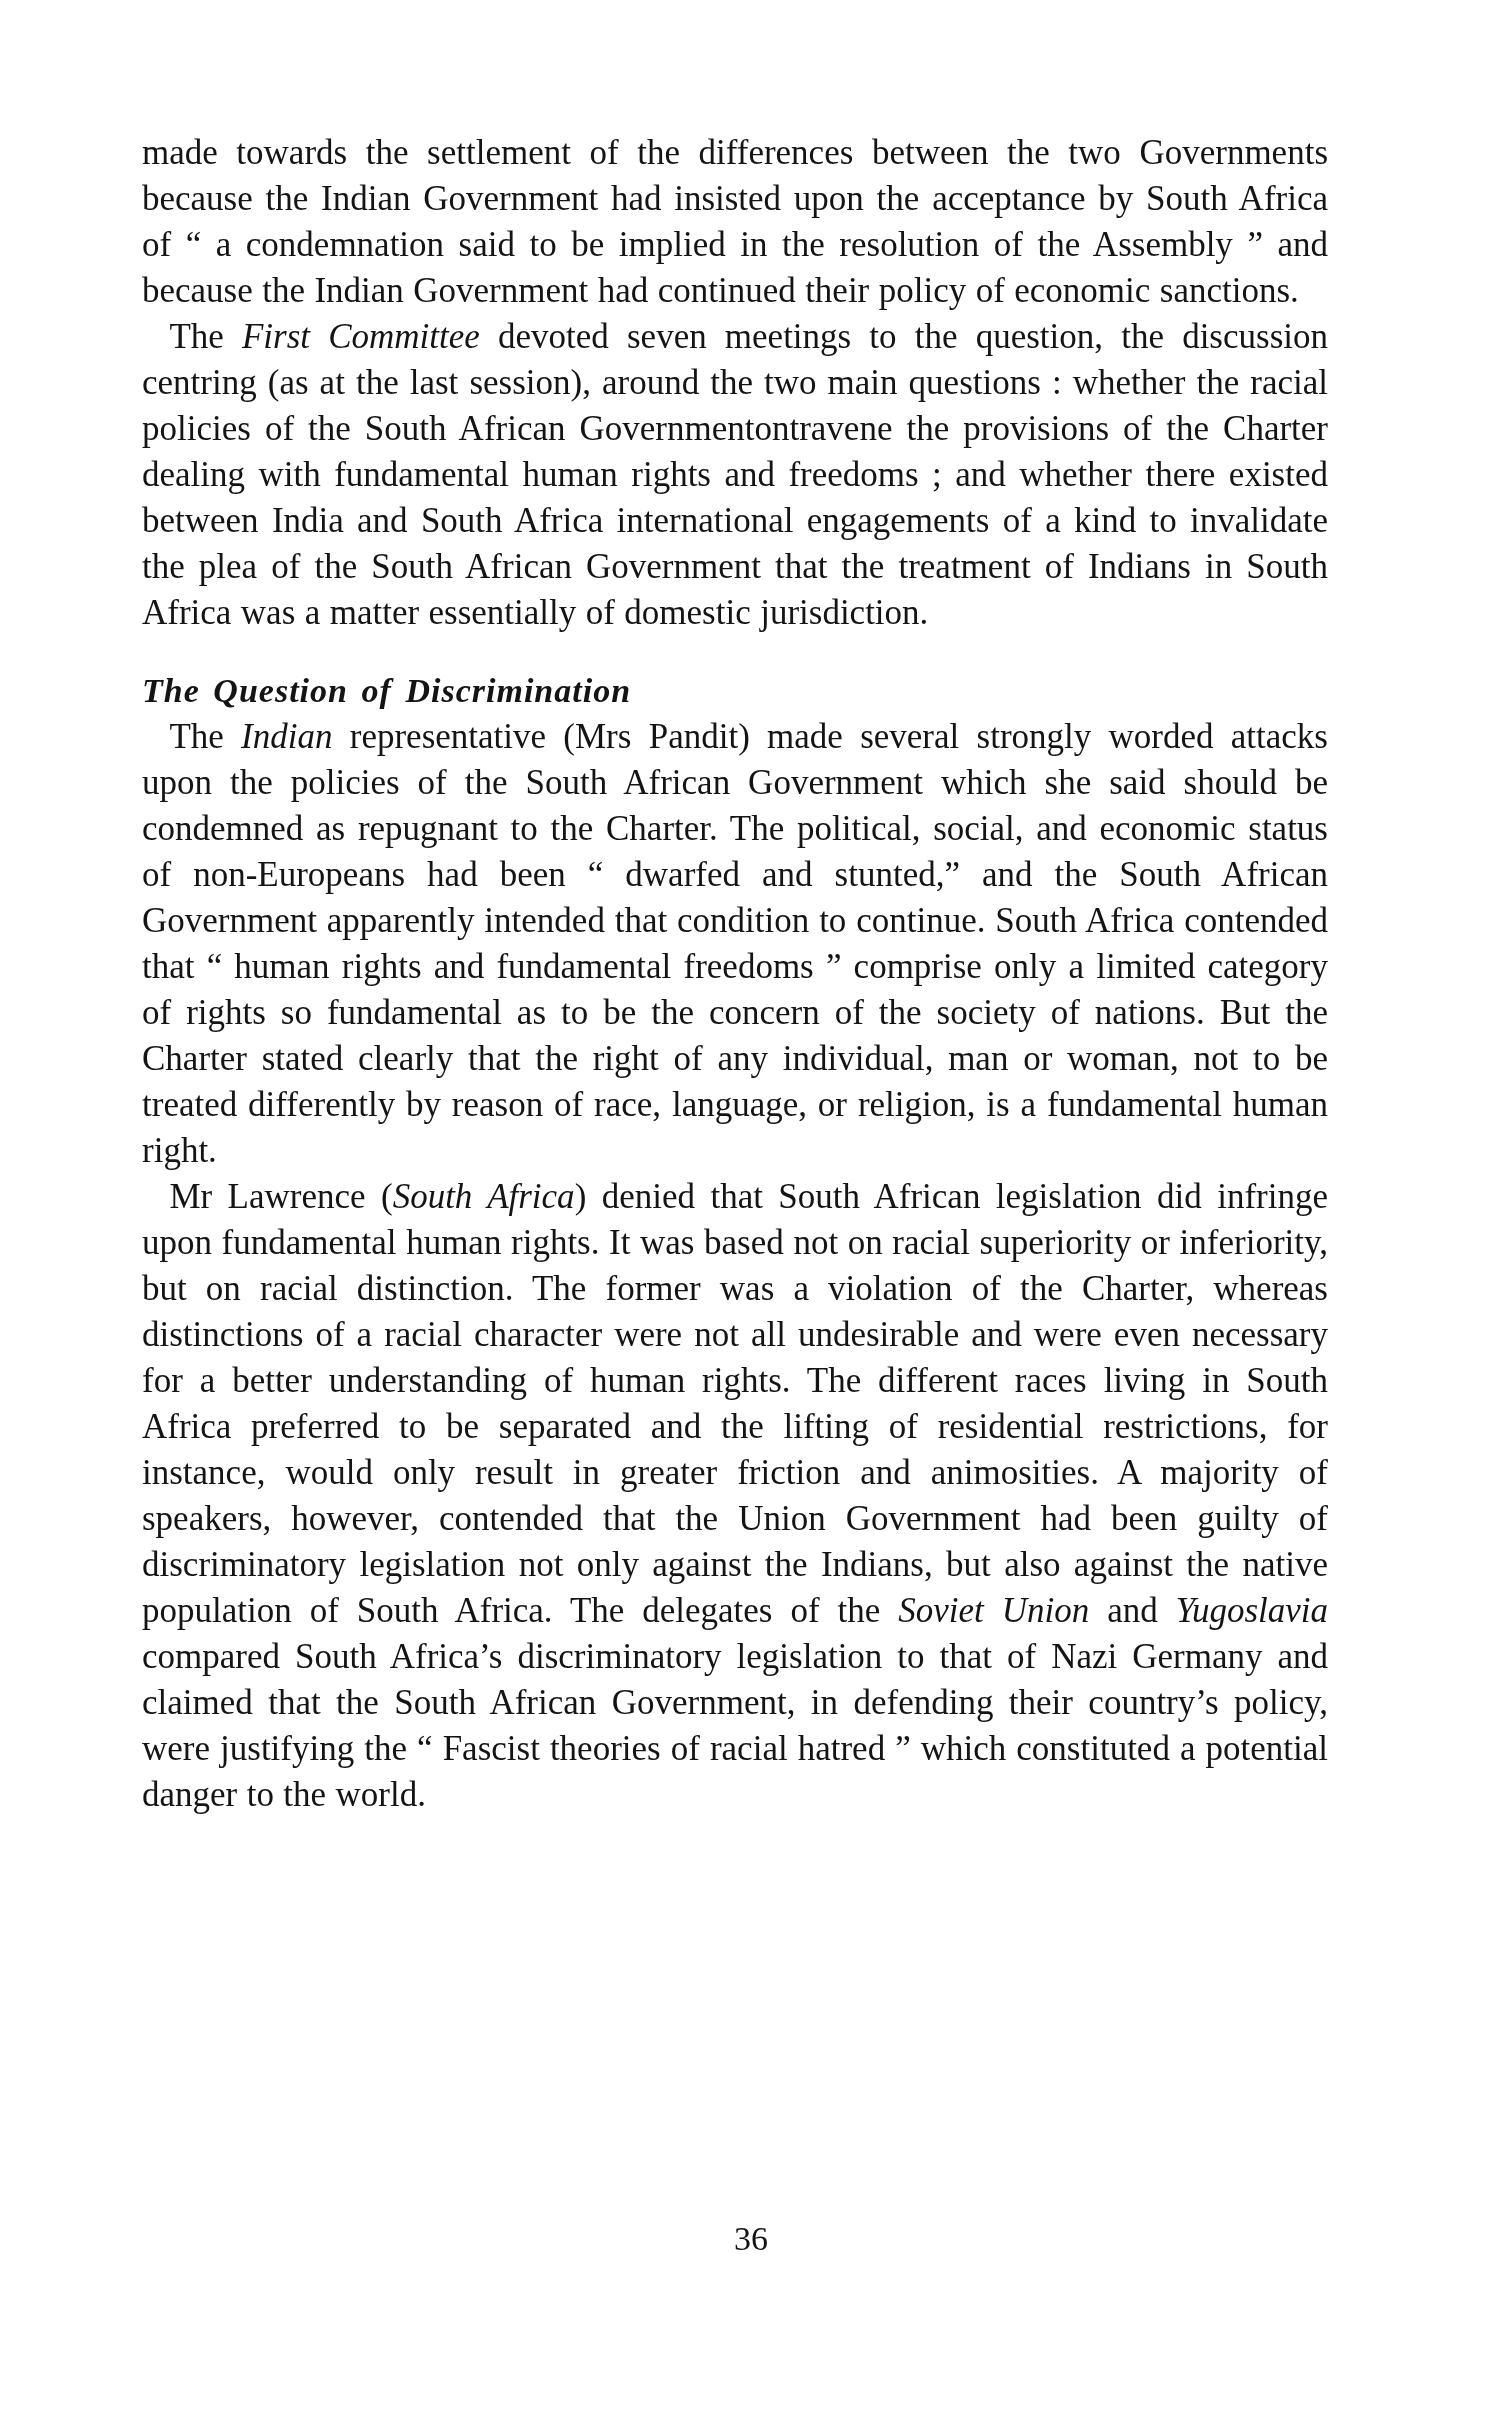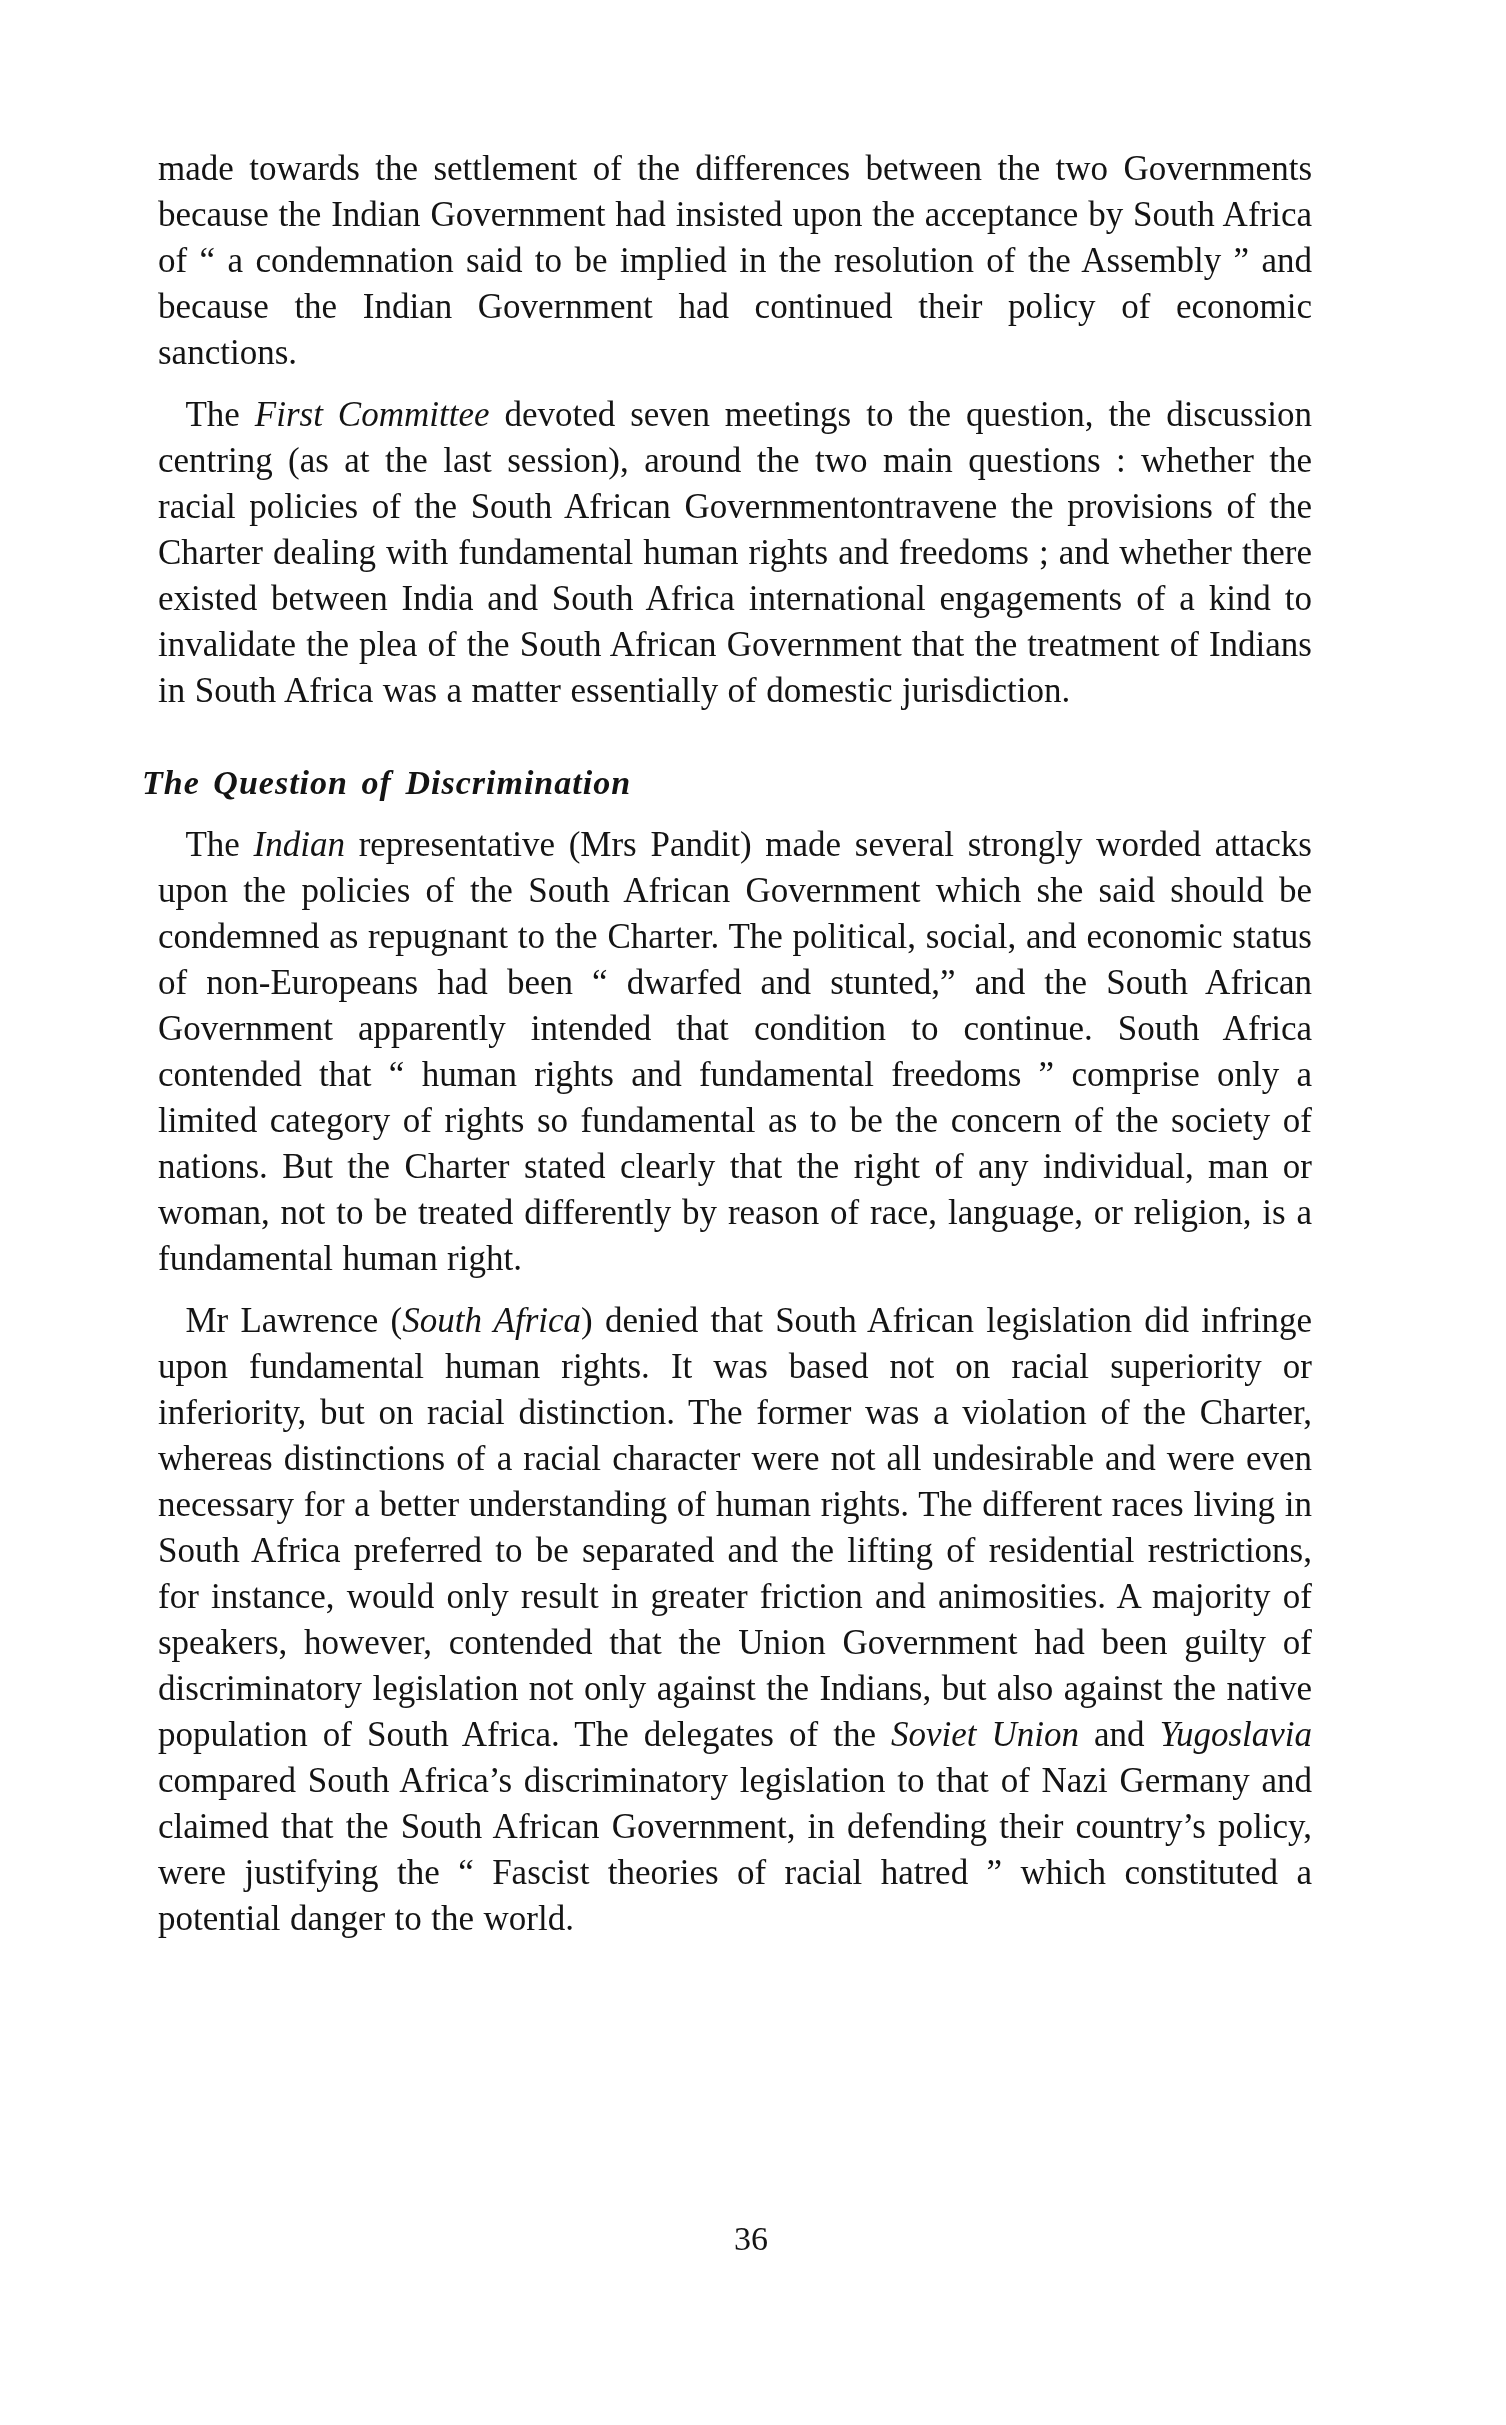--- a/index.html
+++ b/index.html
@@ -15,36 +15,36 @@
       color: #141414;
       font-family: "Liberation Serif", "DejaVu Serif", serif;
     }
     .page {
       position: absolute;
       left: 142px;
       top: 130px;
       width: 1186px;
     }
     .para {
-      margin: 16px;
+      margin: 0;
       font-size: 35px;
       line-height: 46px;
       text-align: justify;
       text-indent: 0;
       hyphens: manual;
       word-spacing: 0.7px;
     }
     .para.indent {
       text-indent: 27.4px;
     }
     .para em {
       font-style: italic;
     }
     .heading {
-      margin: 46px 0 0 0;
+      margin: 32px 0 0 0;
       font-size: 34px;
       line-height: 46px;
       font-style: italic;
       letter-spacing: 1px;
       word-spacing: 4.1px;
     }
     .page-number {
       position: absolute;
       left: 16px;
       width: 1470px;

